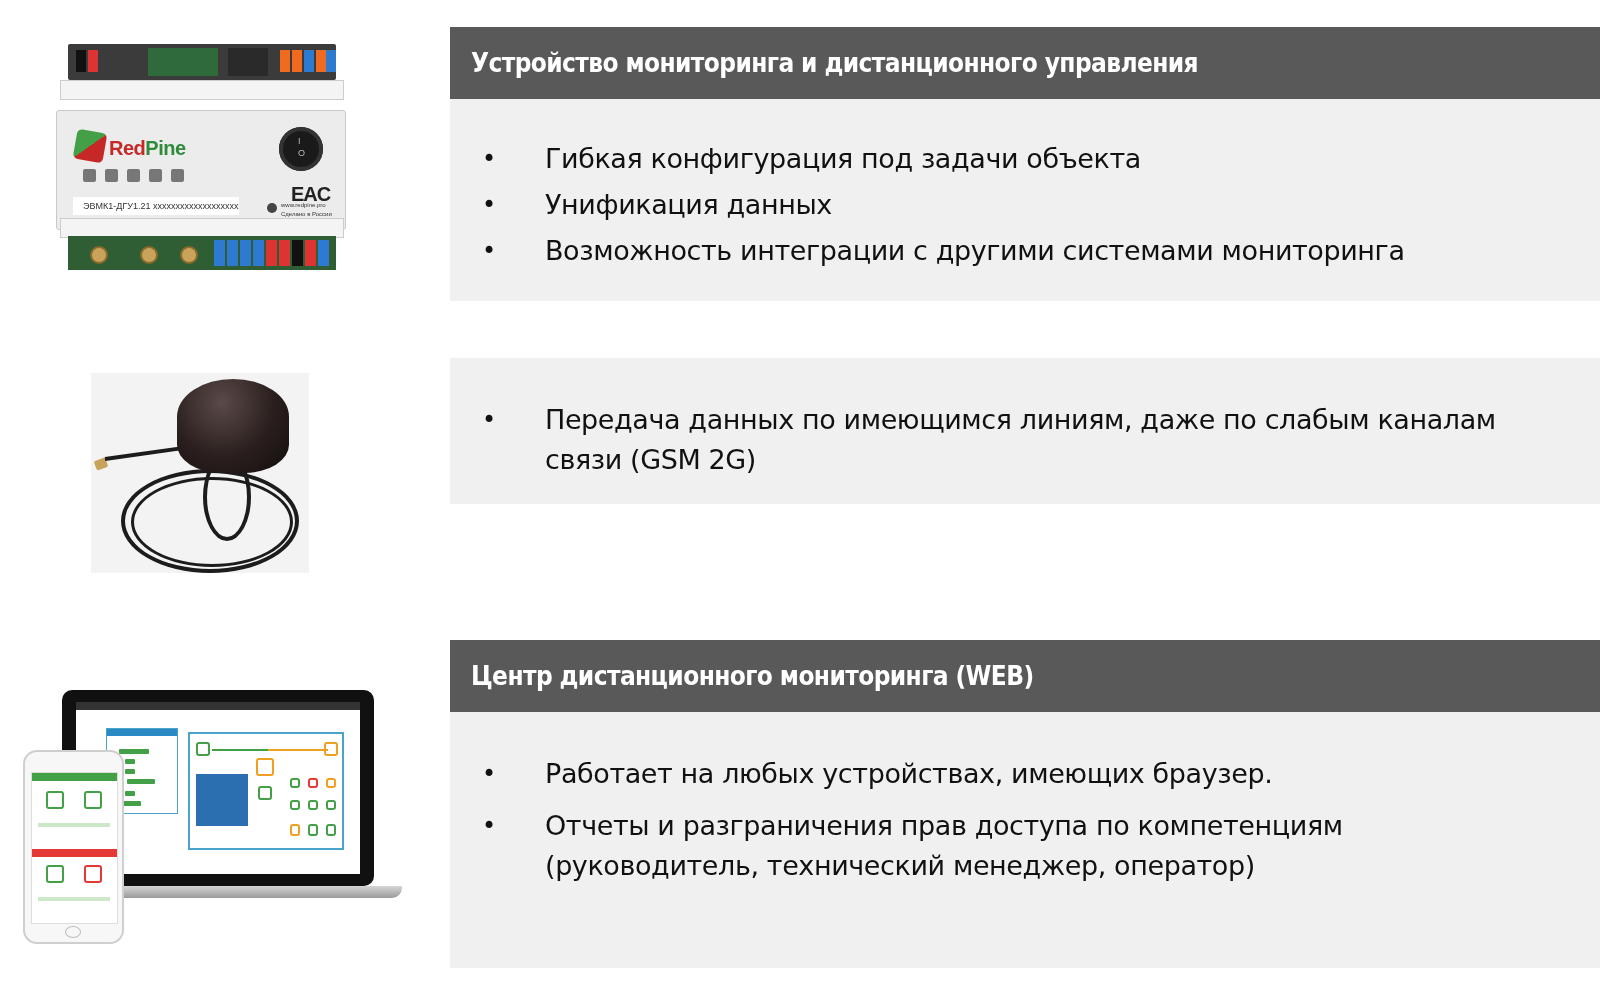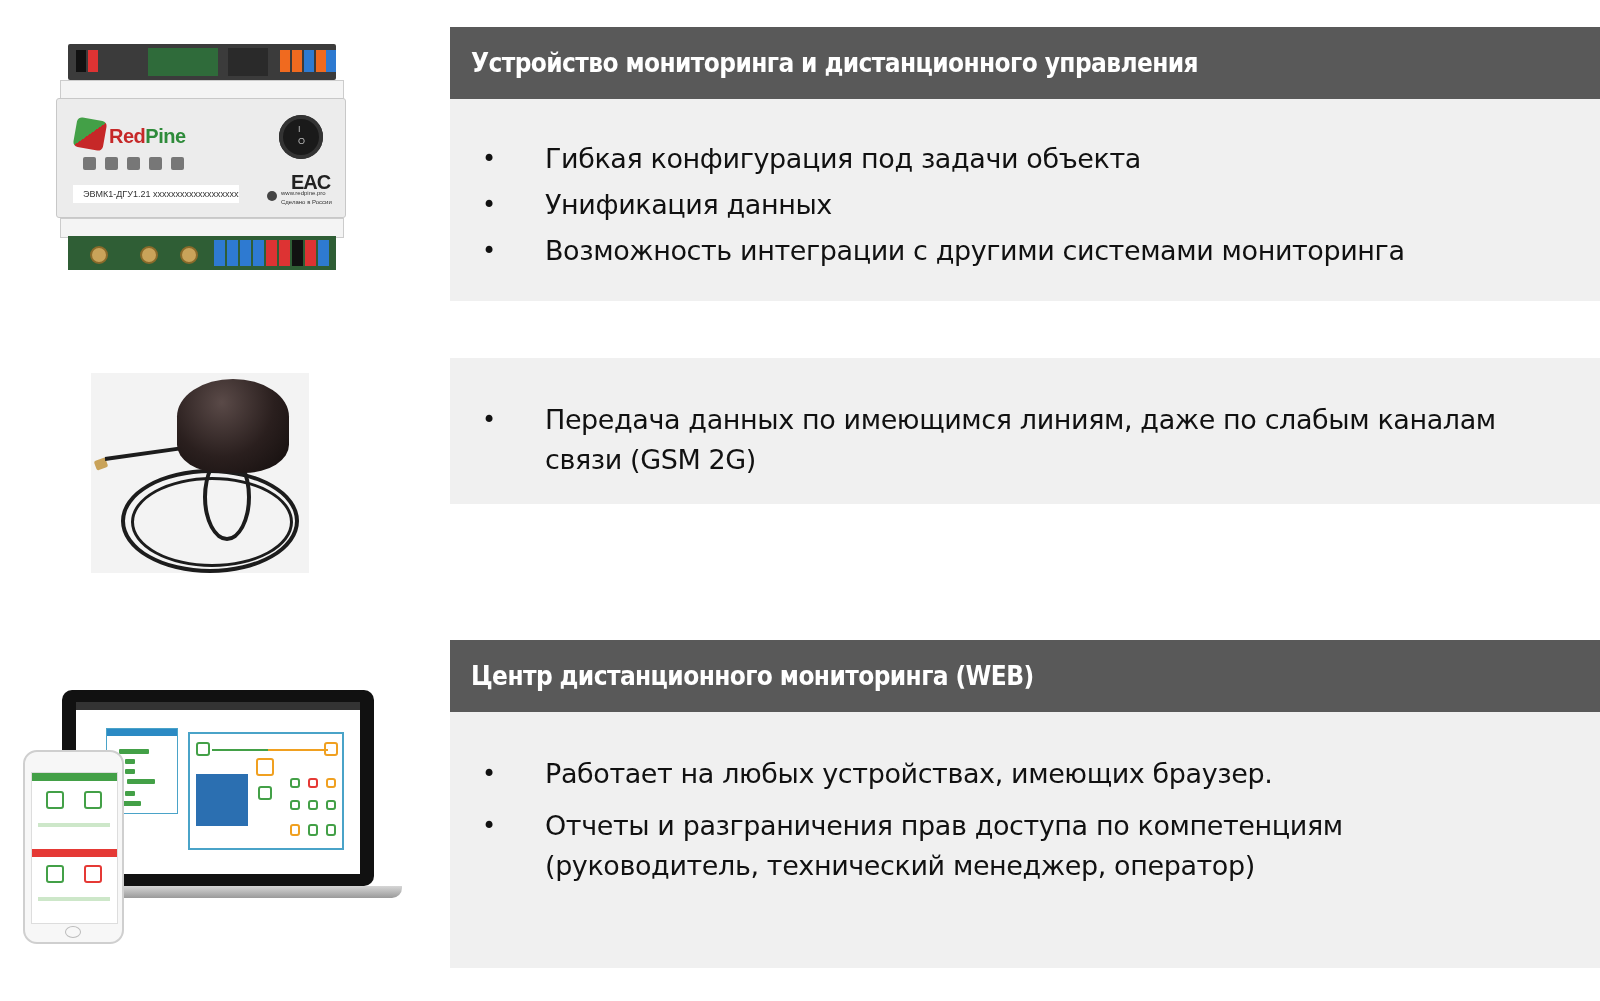--- a/index.html
+++ b/index.html
@@ -17,21 +17,21 @@
   
   .img{position:absolute;}
   
   #device{left:56px;top:32px;width:290px;height:242px;}
   .dev-top{position:absolute;left:12px;top:12px;width:268px;height:36px;background:#3b3b3b;border-radius:2px;}
   .dev-top .g{position:absolute;top:4px;height:28px;background:#2f6b3a;}
   .dev-top .r{position:absolute;top:6px;width:10px;height:22px;background:#d33;}
   .dev-top .o{position:absolute;top:6px;width:10px;height:22px;background:#f06a1f;}
   .dev-top .b{position:absolute;top:6px;width:10px;height:22px;background:#2e7ad1;}
   .dev-strip{position:absolute;left:4px;top:48px;width:282px;height:18px;background:#f4f4f4;border:1px solid #ccc;font-size:6px;color:#333;}
-  .dev-face{position:absolute;left:0;top:66px;width:290px;height:120px;background:#ececec;border:1px solid #c8c8c8;border-radius:3px;box-sizing:border-box;}
+  .dev-face{position:absolute;left:0;top:78px;width:290px;height:120px;background:#ececec;border:1px solid #c8c8c8;border-radius:3px;box-sizing:border-box;}
   .logo-cube{position:absolute;left:18px;top:20px;width:30px;height:30px;background:linear-gradient(135deg,#43a047 0 50%,#c62828 50% 100%);border-radius:5px;transform:rotate(10deg);}
   .logo-text{position:absolute;left:52px;top:26px;font-size:20px;font-weight:bold;letter-spacing:-0.5px;}
   .logo-text .red{color:#c62828;} .logo-text .grn{color:#2e8b3a;}
   .dev-icons{position:absolute;left:26px;top:58px;display:flex;gap:9px;}
   .dev-icons span{width:13px;height:13px;background:#777;border-radius:2px;display:block;}
   .dev-label{position:absolute;left:16px;top:86px;width:166px;height:18px;background:#fff;font-size:9px;color:#333;line-height:18px;padding-left:10px;box-sizing:border-box;white-space:nowrap;overflow:hidden;}
   .switch{position:absolute;left:222px;top:16px;width:44px;height:44px;border-radius:50%;background:#1a1a1a;box-shadow:inset 0 0 0 4px #333;}
   .switch::after{content:"I\A O";white-space:pre;position:absolute;left:19px;top:8px;color:#bbb;font-size:9px;line-height:12px;}
   .eac{position:absolute;left:234px;top:72px;font-size:20px;font-weight:bold;color:#222;letter-spacing:-1px;}
   .dev-led{position:absolute;left:210px;top:92px;width:10px;height:10px;border-radius:50%;background:#444;}

